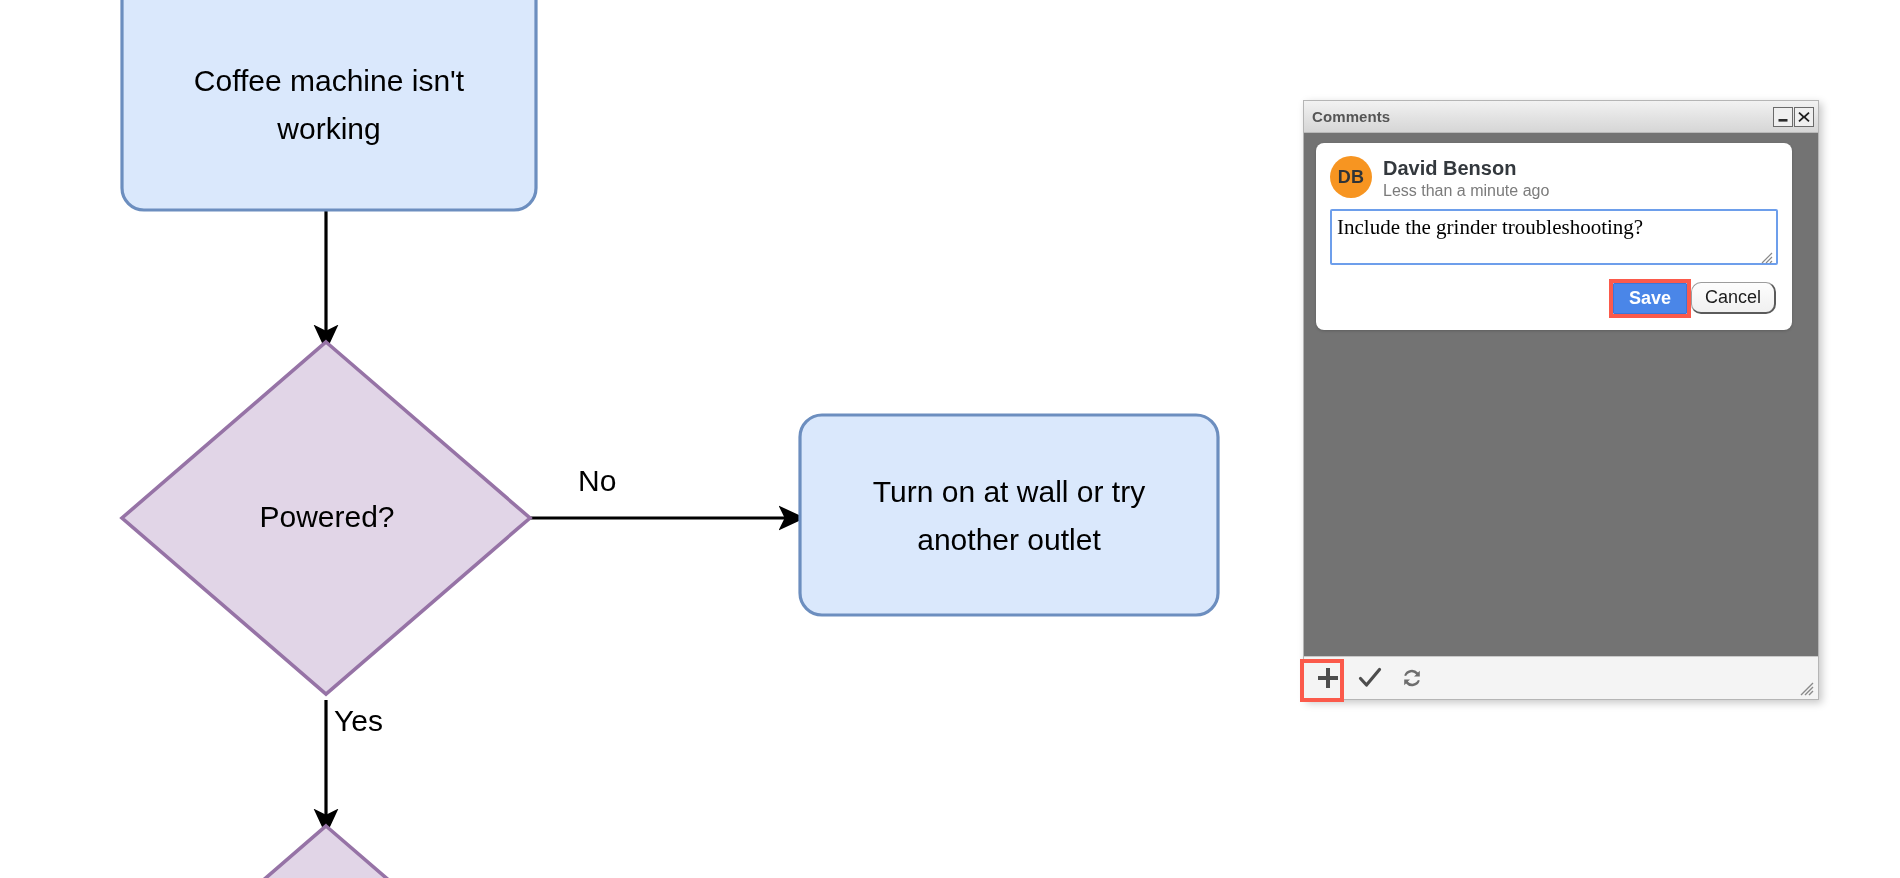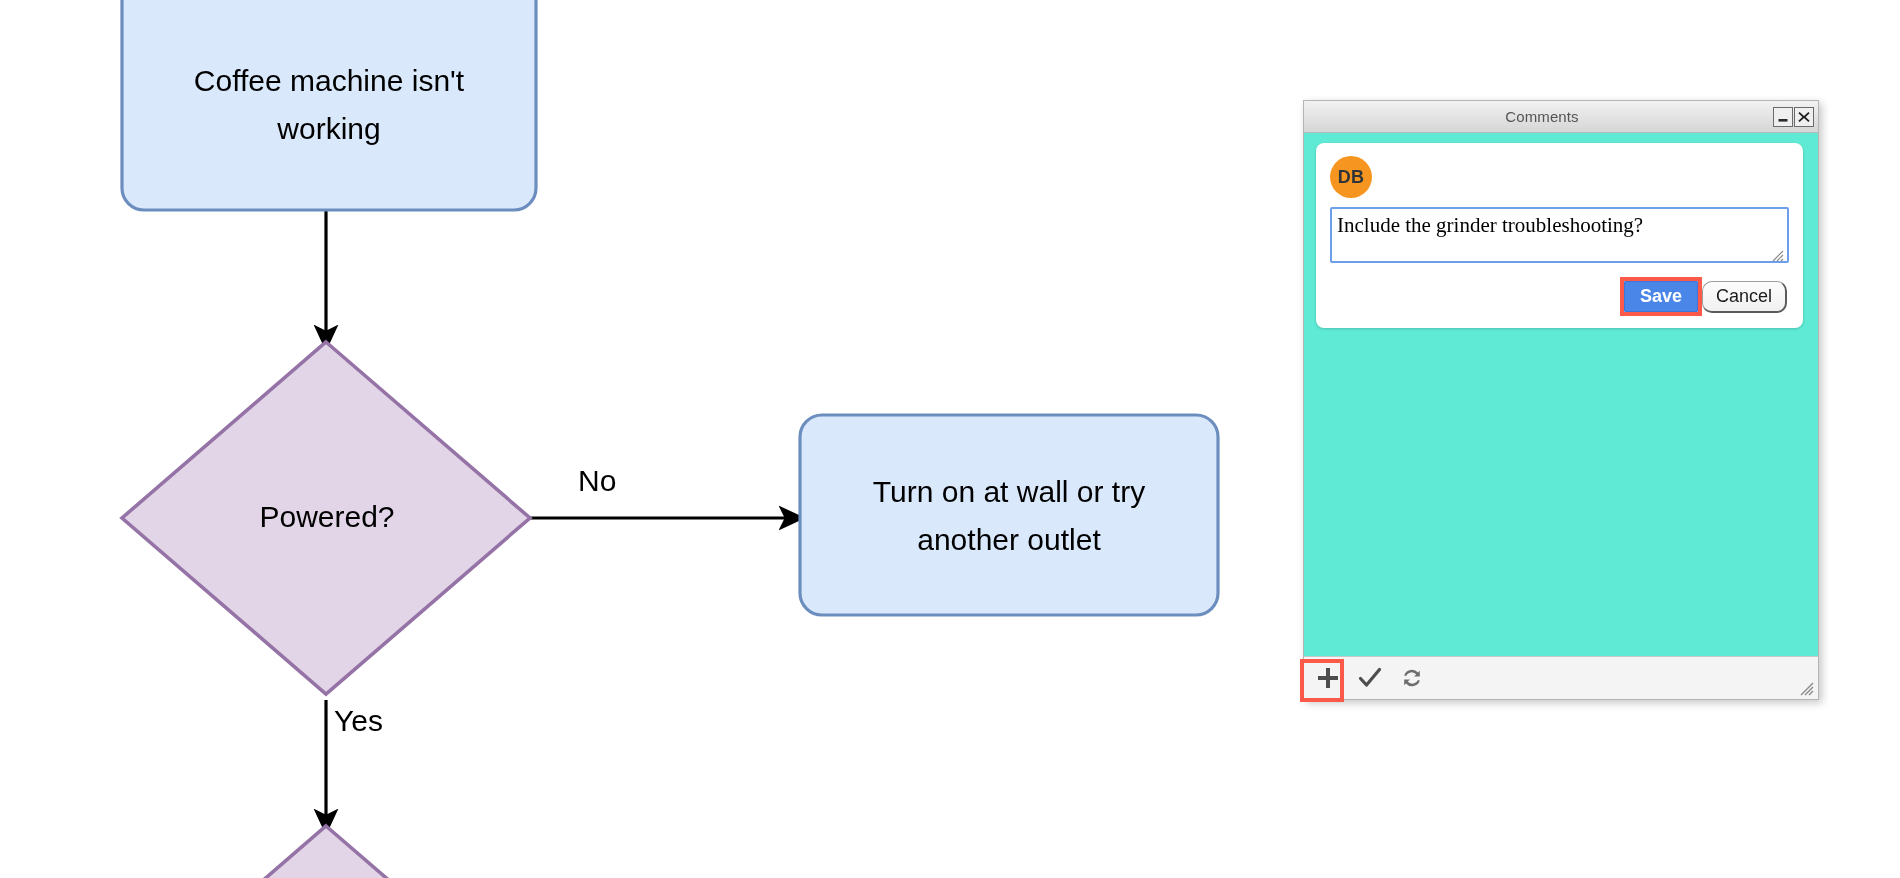--- a/index.html
+++ b/index.html
@@ -62,43 +62,42 @@
     background: linear-gradient(to bottom, #f2f2f2 0%, #e2e2e2 55%, #d6d6d6 100%);
     border-bottom: 1px solid #b9b9b9;
     display: flex;
     align-items: center;
     padding: 0 4px 0 8px;
     box-sizing: border-box;
     user-select: none;
   }
   #comments-title {
     font-size: 15px;
-    font-weight: normal;
+    font-weight: bold;
     color: #555555;
     letter-spacing: 0.1px;
     flex: 1 1 auto;
-    text-align: center;
   }
   .win-btn {
     width: 20px;
     height: 20px;
     border: 1px solid #6a6a6a;
     background: #efefef;
     display: inline-flex;
     align-items: center;
     justify-content: center;
     margin-left: 1px;
     box-sizing: border-box;
   }
   .win-btn svg { display: block; }
 
   #comments-body {
     flex: 1 1 auto;
-    background: #5eead4;
-    padding: 10px 15px 0 12px;
+    background: #737373;
+    padding: 10px 26px 0 12px;
     box-sizing: border-box;
     overflow: hidden;
     position: relative;
   }
 
   .comment-card {
     background: #ffffff;
     border-radius: 8px;
     box-shadow: 0 1px 3px rgba(0,0,0,0.18);
     padding: 13px 14px 12px 14px;
@@ -311,20 +310,24 @@
       </svg>
     </span>
   </div>
 
   <div id="comments-body">
 
     <div class="comment-card">
 
       <div class="comment-head">
         <div id="avatar">DB</div>
+        <div class="comment-meta">
+          <div id="author-name">David Benson</div>
+          <div id="comment-time">Less than a minute ago</div>
+        </div>
       </div>
 
       <div id="comment-textarea-wrap">
         <textarea id="comment-textarea" placeholder="Add a comment" style="">Include the grinder troubleshooting?</textarea>
         <svg id="textarea-grip" viewBox="0 0 12 12" aria-hidden="true">
           <path d="M11,1 L1,11 M11,5 L5,11 M11,9 L9,11" stroke="#8a8a8a" stroke-width="1.2" fill="none"></path>
         </svg>
       </div>
 
       <div id="comment-actions">

